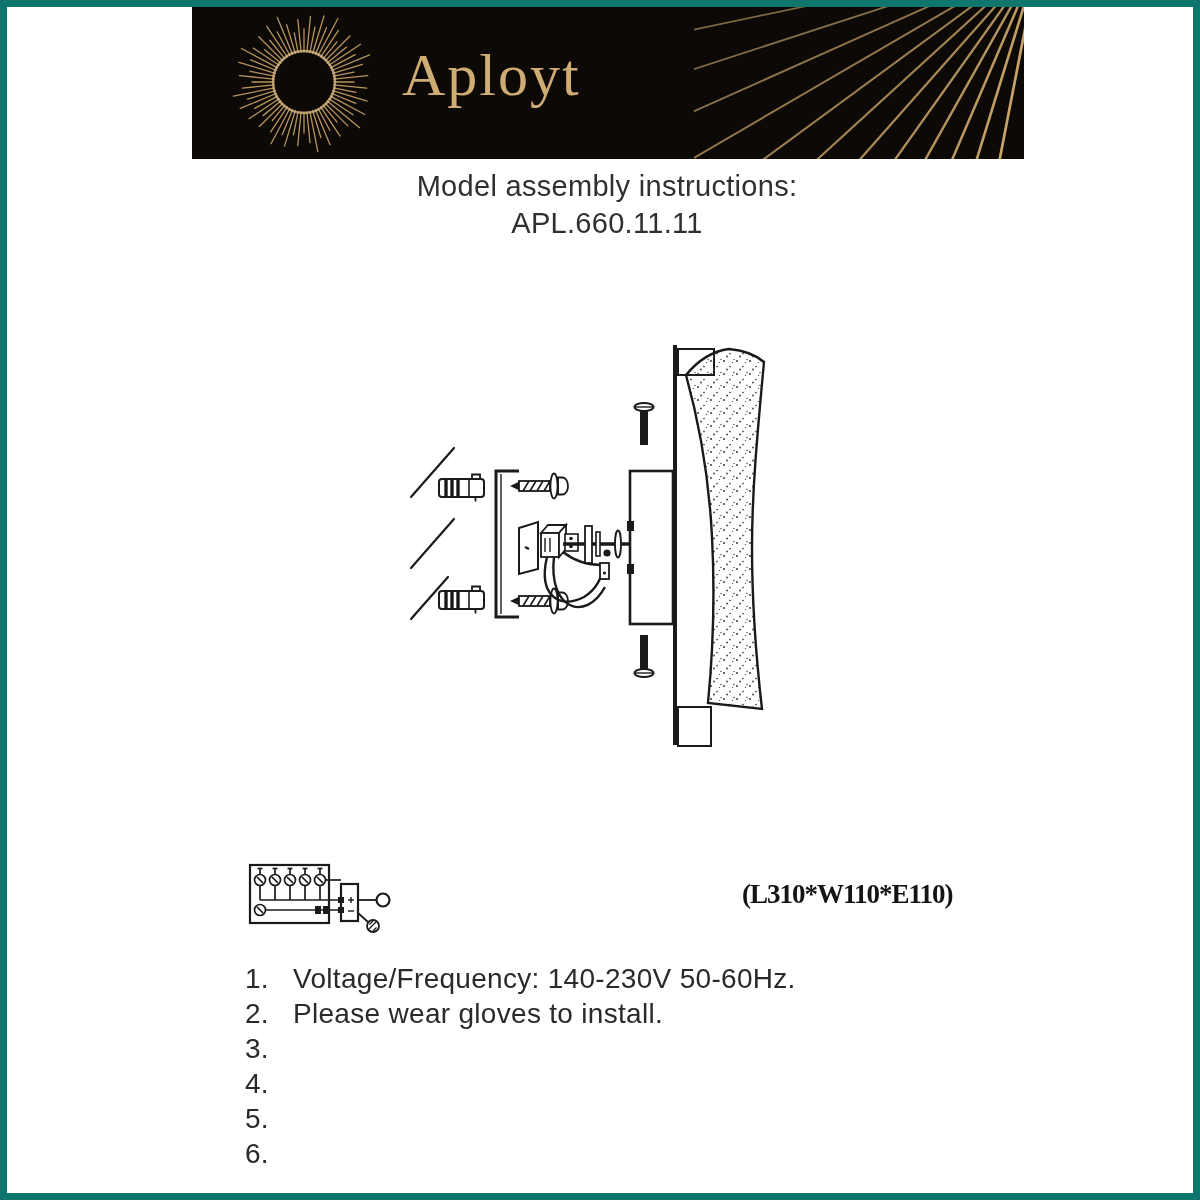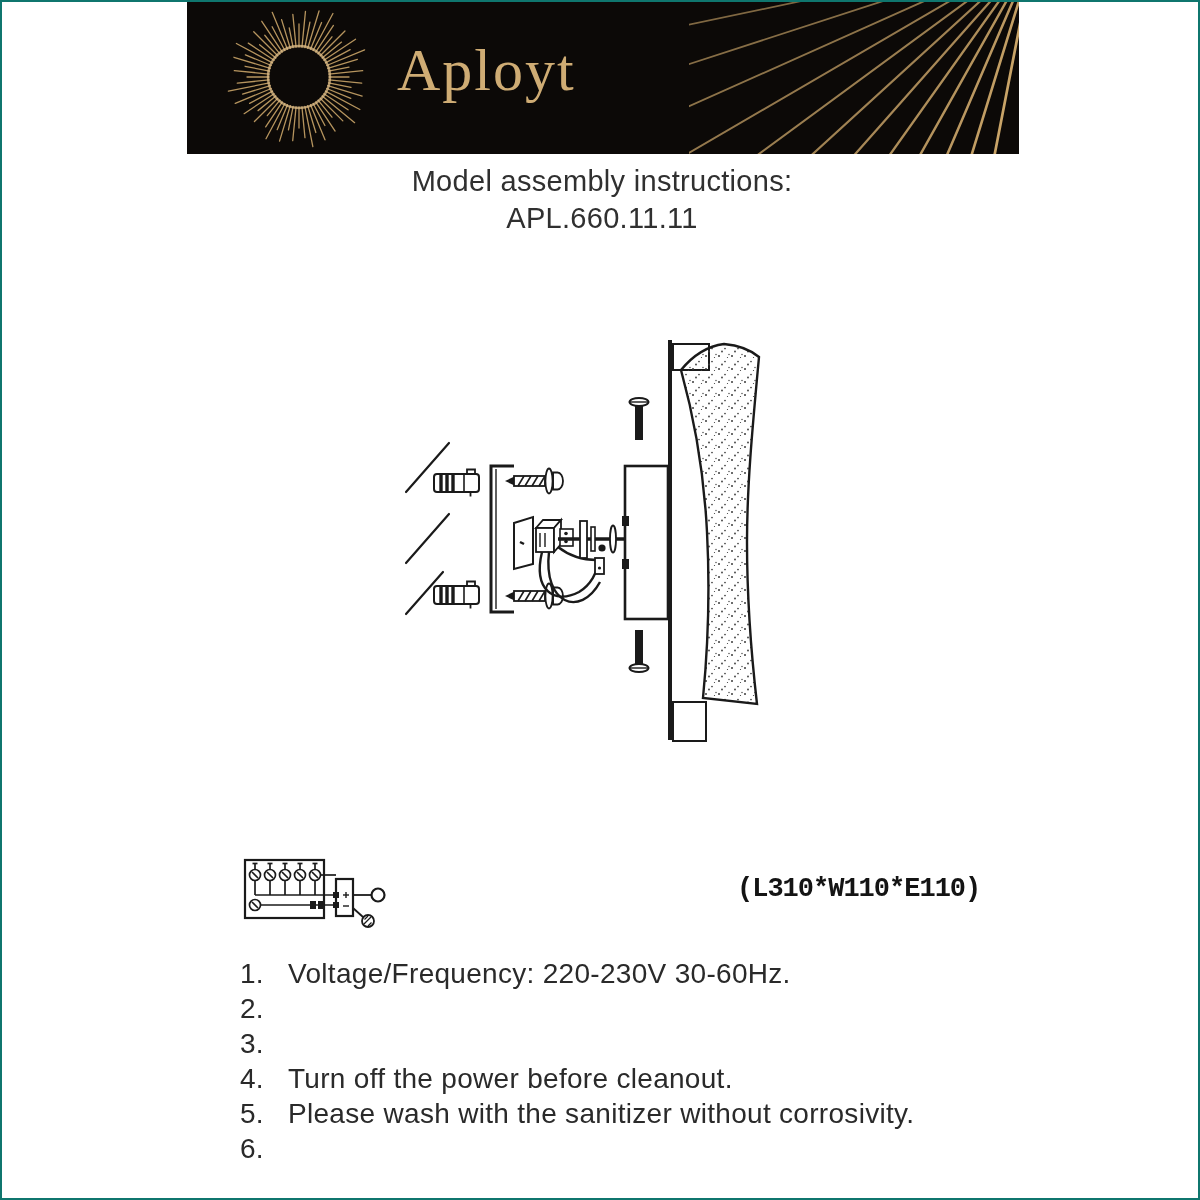--- a/index.html
+++ b/index.html
@@ -1,19 +1,19 @@
 <!DOCTYPE html>
 <html><head>
 <meta charset="utf-8">
 <style>
   html,body{margin:0;padding:0;background:#fff;}
   .page{
     position:relative;width:1200px;height:1200px;background:#ffffff;
     font-family:"Liberation Sans",sans-serif;overflow:hidden;
-    border:2px solid #0f766e;box-sizing:border-box;
+    border:7px solid #0f766e;box-sizing:border-box;
   }
   
   .banner{
     position:absolute;left:185px;top:0;width:832px;height:152px;
     background:#0c0907;overflow:hidden;
   }
   .sunburst{position:absolute;left:32px;top:-5px;}
   .brand{
     position:absolute;left:210px;top:38px;
     font-family:"Liberation Serif",serif;font-weight:400;
@@ -22,21 +22,21 @@
   .corner-rays{position:absolute;right:0;top:0;}
   
   .title-block{position:absolute;left:0;top:163px;width:1200px;text-align:center;color:#303030;}
   .title-line1{font-size:29px;letter-spacing:.3px;}
   .title-line2{font-size:29px;margin-top:4px;letter-spacing:.3px;}
   
   .diagram{position:absolute;left:0;top:0;width:1200px;height:1200px;pointer-events:none;}
   
   .dim-label{
     position:absolute;left:735px;top:872px;
-    font-family:Liberation Mono, monospace;font-weight:bold;
+    font-family:Liberation Serif, serif;font-weight:bold;
     font-size:27px;letter-spacing:-1px;color:#141414;white-space:nowrap;
   }
   
   .instructions{
     position:absolute;left:238px;top:956px;margin:0;padding:0;list-style:none;
     font-size:28px;letter-spacing:.3px;color:#2a2a2a;
   }
   .instructions li{display:flex;align-items:baseline;height:35px;}
   .instructions .num{width:48px;flex:none;}
   .instructions .txt{white-space:nowrap;}
@@ -303,33 +303,32 @@
       <line x1="362.5" y1="917.5" x2="366" y2="914" stroke-width="1.3"></line>
       <line x1="366" y1="924" x2="369.5" y2="920.5" stroke-width="1.3"></line>
     </g>
   </svg>
 
   <div class="dim-label">(L310*W110*E110)</div>
 
   <ol class="instructions">
     <li>
       <span class="num">1.</span>
-      <span class="txt">Voltage/Frequency: 220-230V 30-60Hz.</span>
+      <span class="txt">Voltage/Frequency: 140-230V 50-60Hz.</span>
     </li>
     <li>
       <span class="num">2.</span>
+      <span class="txt">Please wear gloves to install.</span>
     </li>
     <li>
       <span class="num">3.</span>
     </li>
     <li>
       <span class="num">4.</span>
-      <span class="txt">Turn off the power before cleanout.</span>
     </li>
     <li>
       <span class="num">5.</span>
-      <span class="txt">Please wash with the sanitizer without corrosivity.</span>
     </li>
     <li>
       <span class="num">6.</span>
     </li>
   </ol>
 </div>
 
 </body></html>

